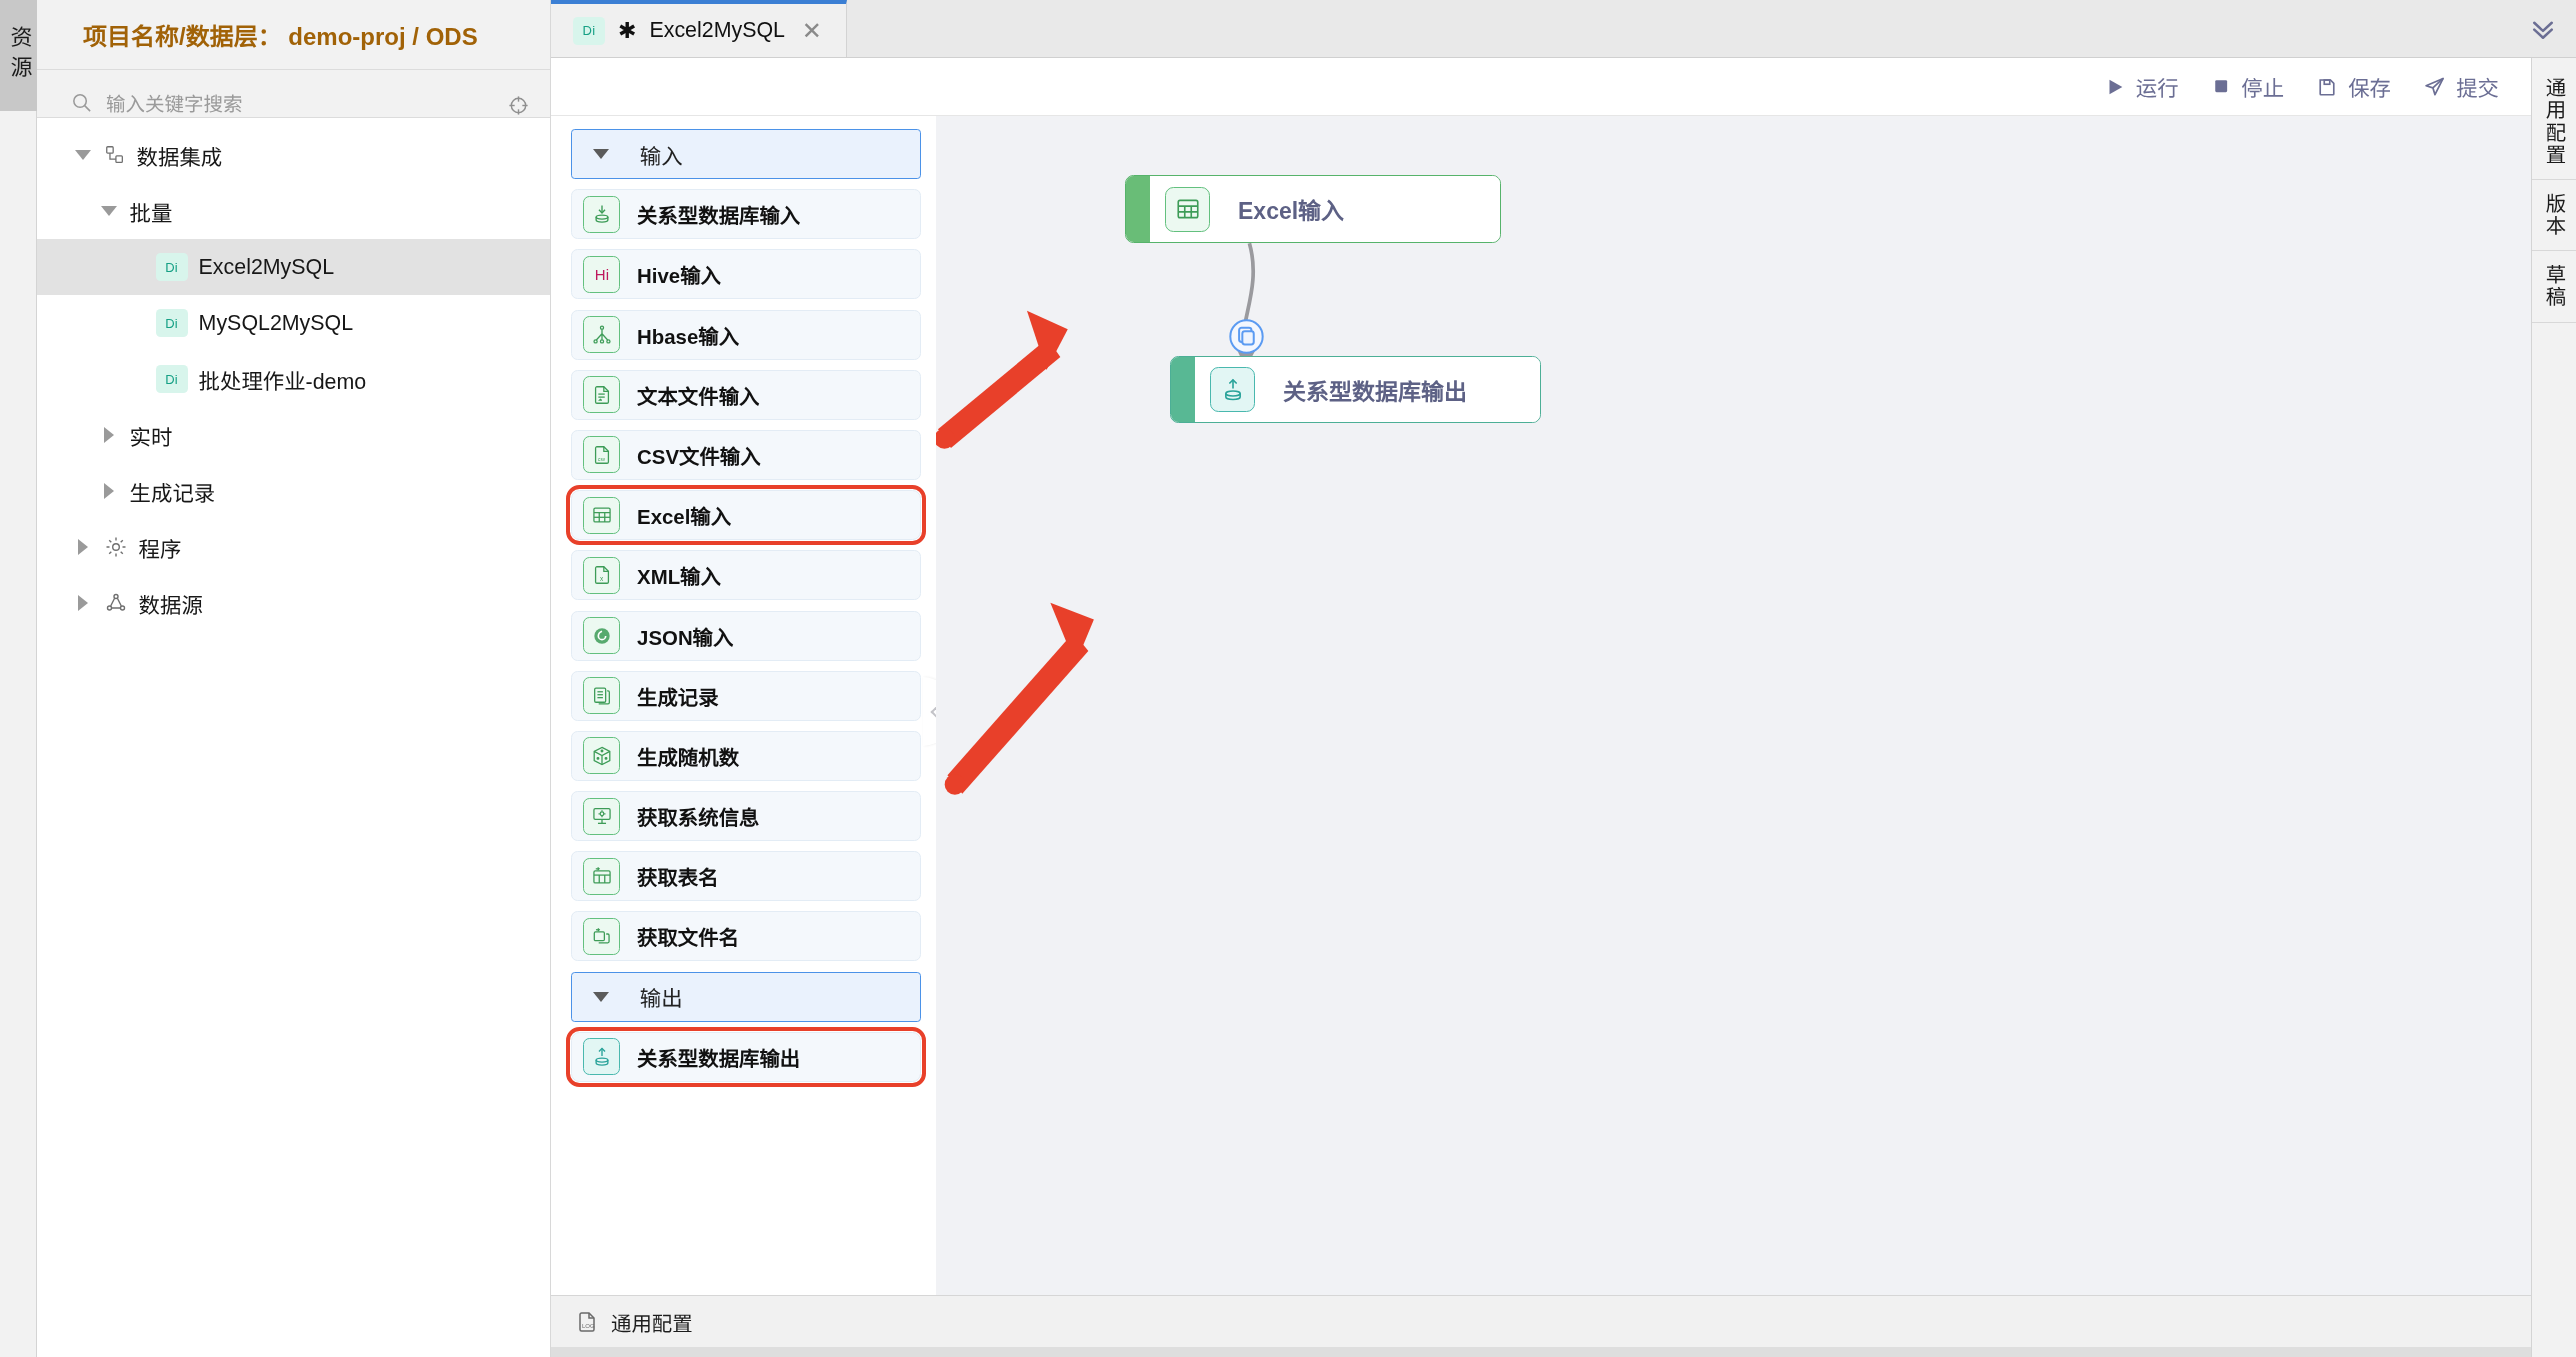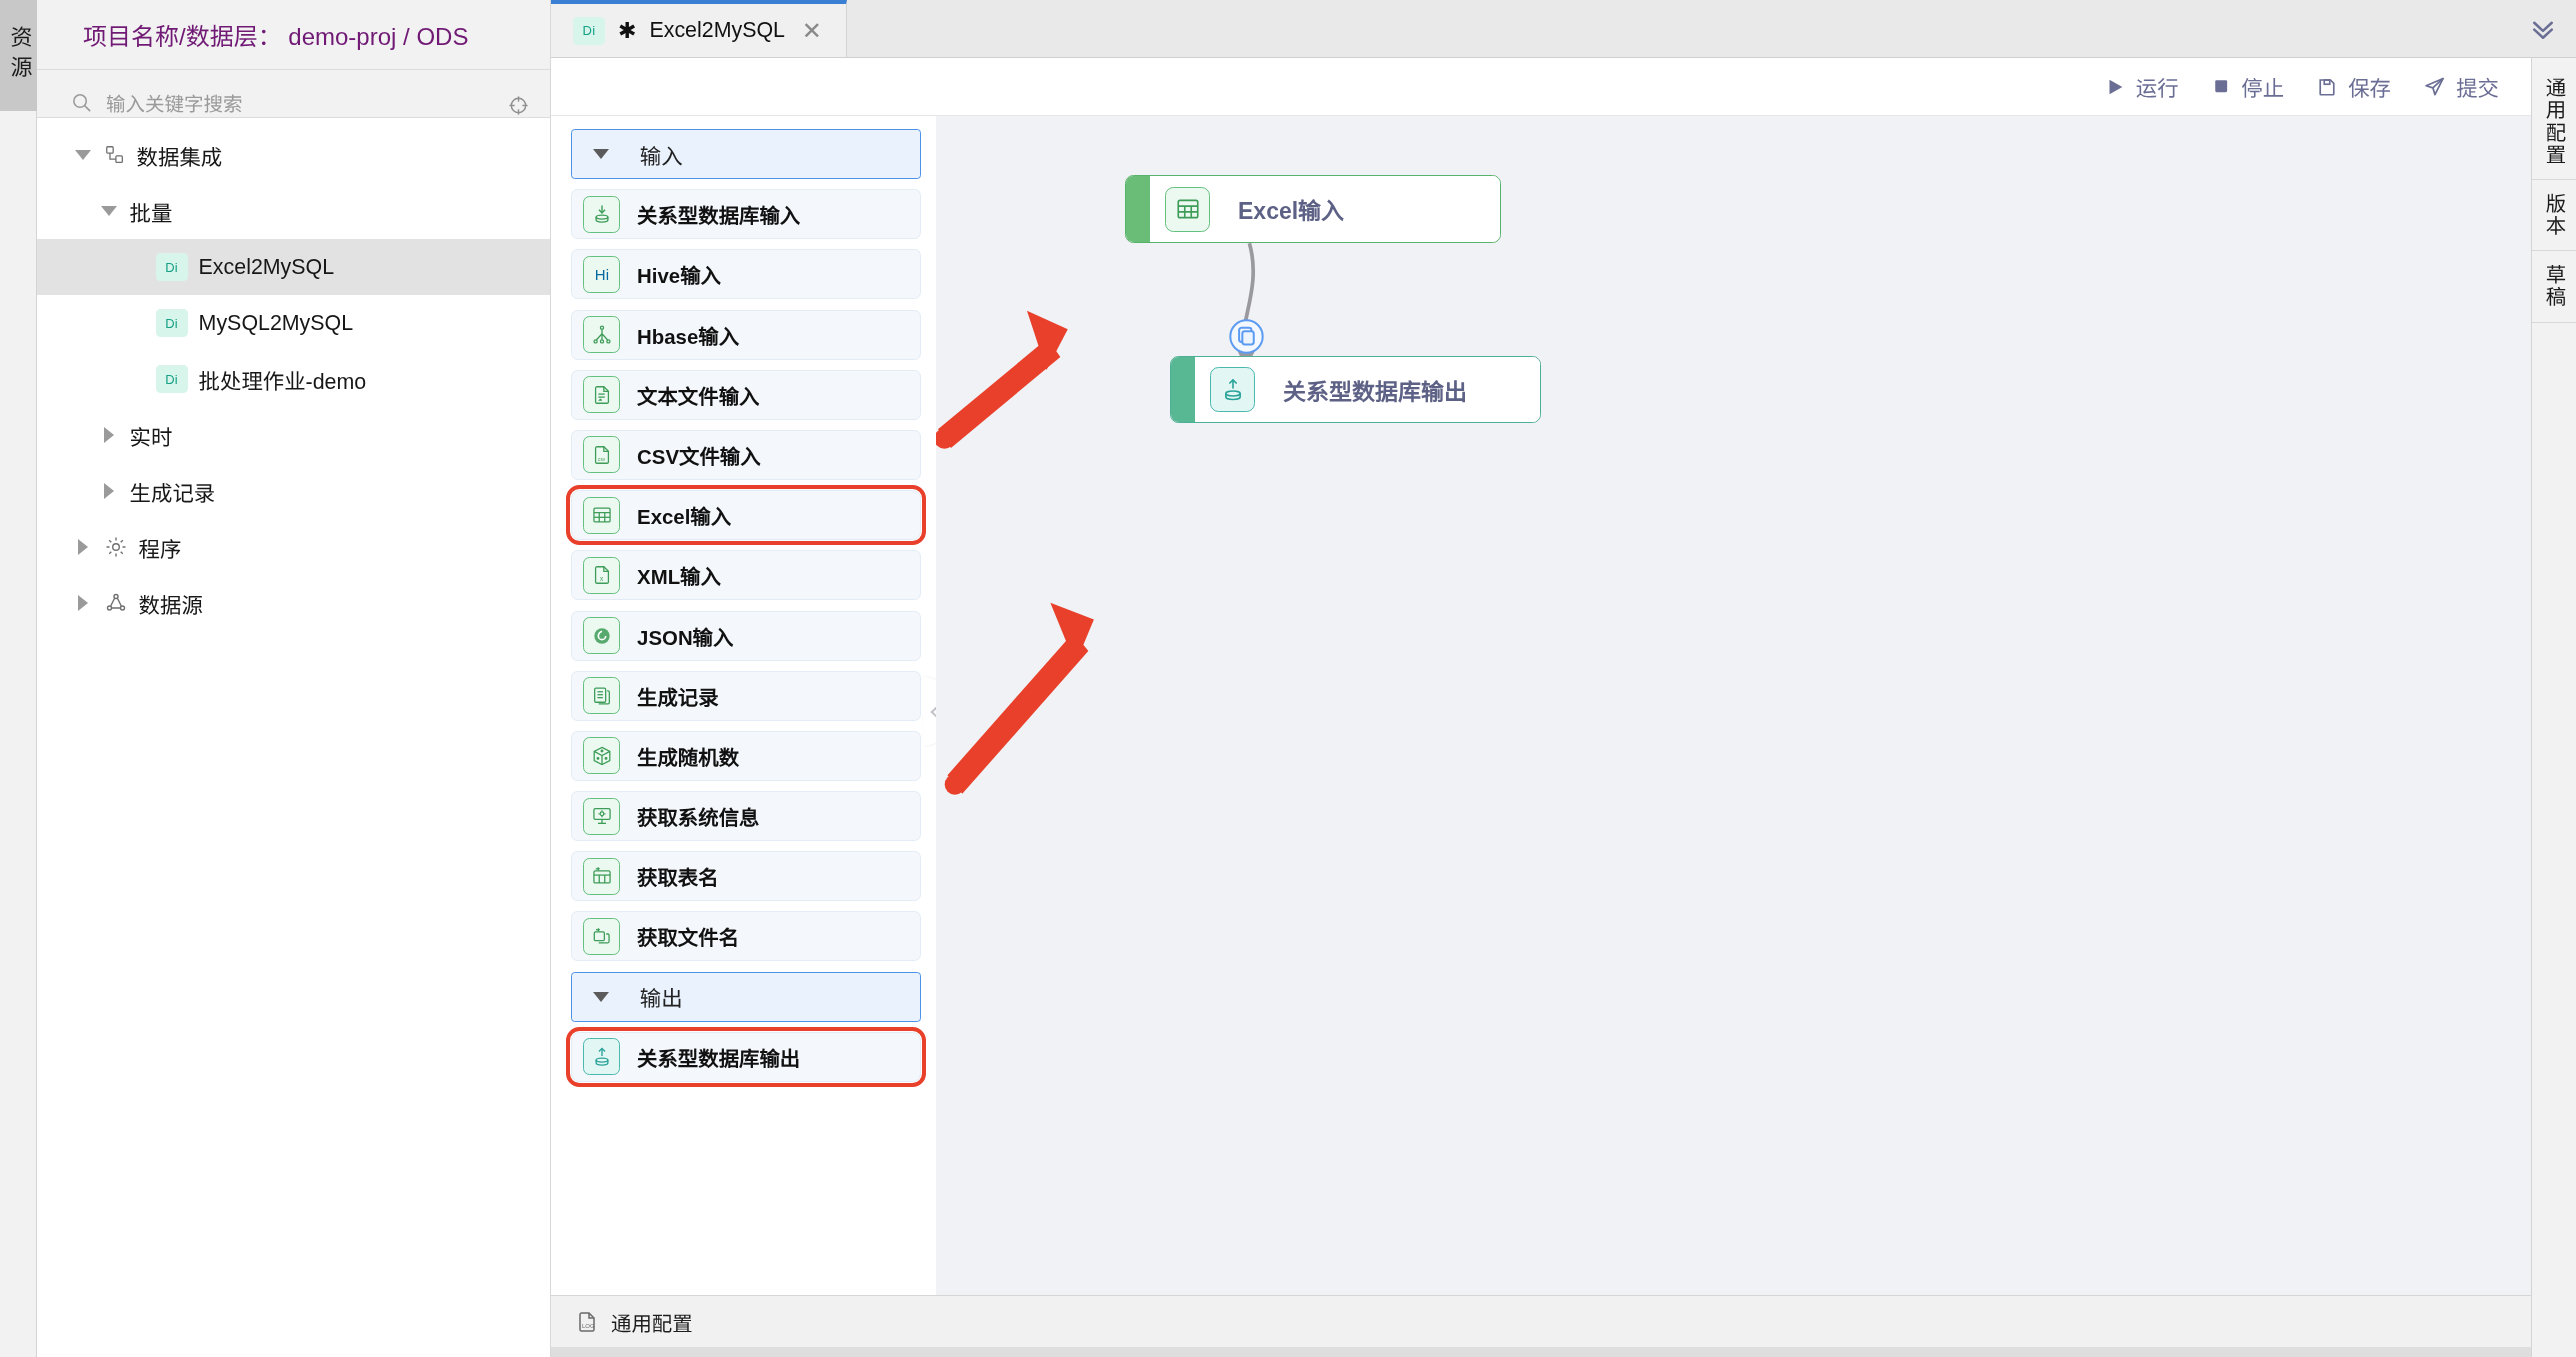--- a/index.html
+++ b/index.html
@@ -53,22 +53,22 @@
   .sidebar-header {
     height: 70px;
     display: flex;
     align-items: center;
     padding: 0 0 0 46px;
     background: #f2f2f2;
     border-bottom: 0.9px solid #dcdcdc;
   }
   .sidebar-title {
     font-size: 24px;
-    font-weight: normal;
-    color: #701a75;
+    font-weight: bold;
+    color: #a16207;
     white-space: nowrap;
   }
   .search-row {
     height: 48px;
     display: flex;
     align-items: flex-end;
     padding: 0 20.4px 0 33px;
     background: #f2f2f2;
     border-bottom: 0.9px solid #dcdcdc;
     gap: 13px;
@@ -229,21 +229,21 @@
   }
   .pal-icon {
     width: 37px; height: 37px;
     flex: 0 0 37px;
     border-radius: 6.5px;
     display: flex; align-items: center; justify-content: center;
     background: #ecf9f1;
     border: 1.4px solid #63c07e;
   }
   .pal-icon.teal { background: #e2f6f4; border-color: #49b8ae; }
-  .pal-icon-text { font-size: 15px; color: #0369a1; font-weight: normal; }
+  .pal-icon-text { font-size: 15px; color: #be185d; font-weight: normal; }
   .pal-label { font-size: 20.4px; font-weight: bold; color: #111; white-space: nowrap; }
 
   .palette-collapse {
     position: absolute;
     right: -15px;
     top: 561px;
     width: 28px; height: 69px;
     background: #ffffff;
     border-radius: 0 37px 37px 0;
     display: flex; align-items: center; justify-content: center;

